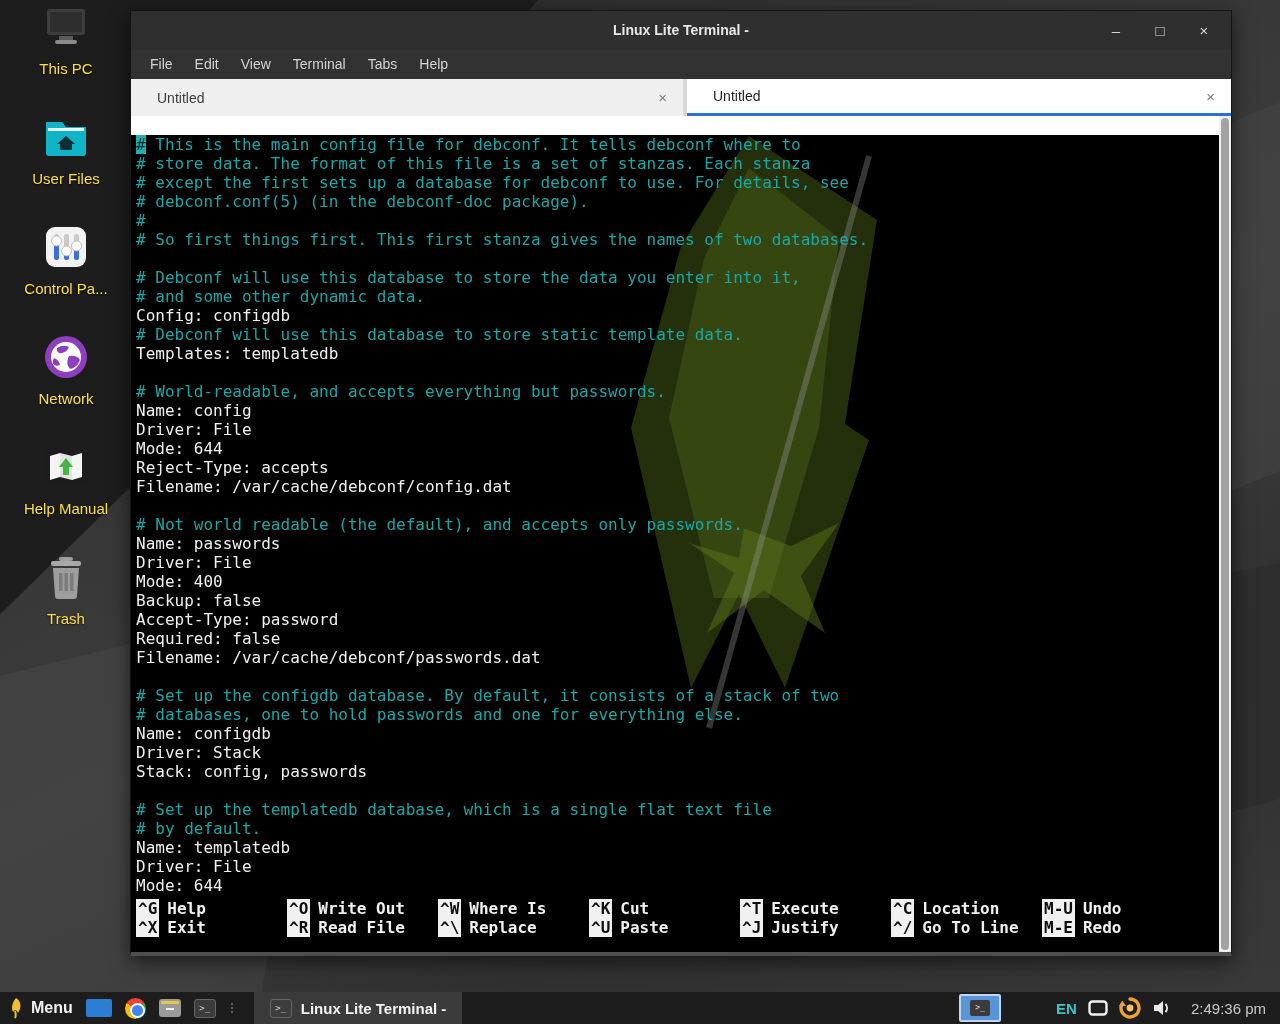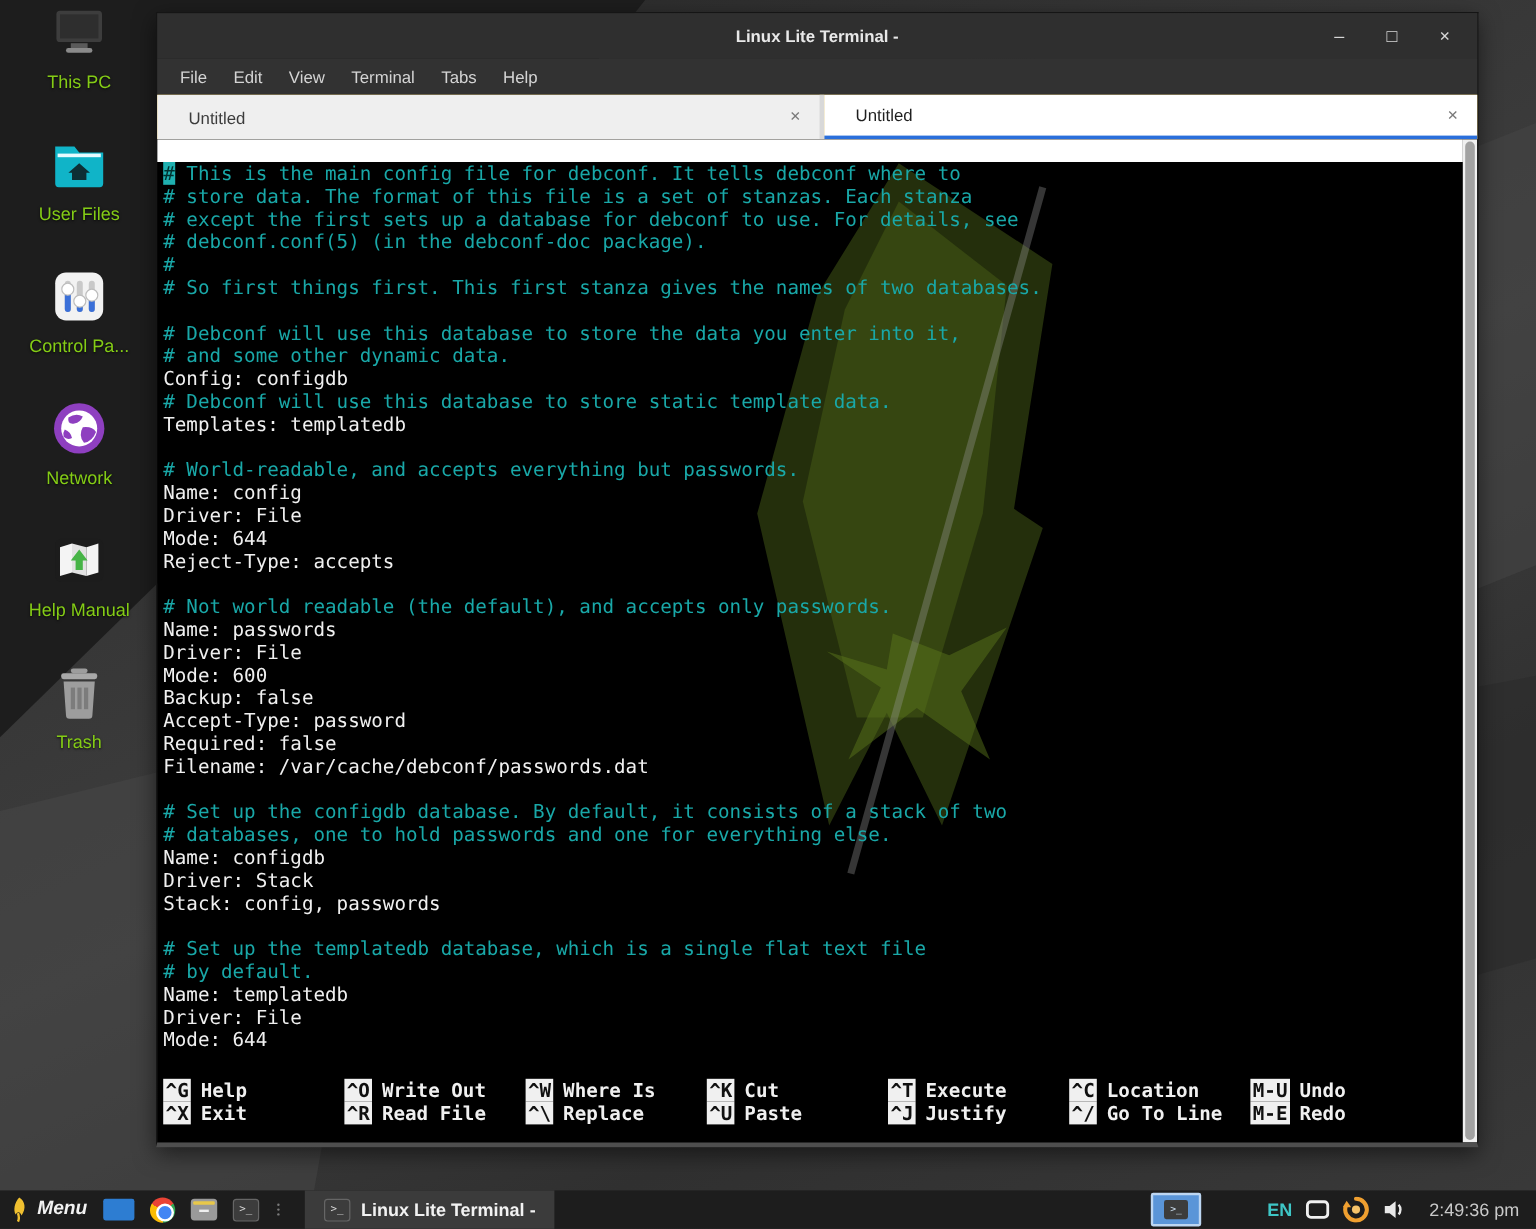--- a/index.html
+++ b/index.html
@@ -12,21 +12,21 @@
   .wp { position:absolute; inset:0; }
   .wp1 { background:#1d1d1d; clip-path:polygon(0% 0%,42% 0%,18% 38%,0% 60%); }
   .wp2 { background:#454545; opacity:.55; clip-path:polygon(100% 10%,100% 46%,68% 62%,76% 22%); }
   .wp3 { background:#2b2b2b; opacity:.6; clip-path:polygon(100% 55%,100% 78%,60% 92%,70% 62%); }
   .wp4 { background:#474747; opacity:.5; clip-path:polygon(0% 66%,26% 58%,20% 100%,0% 100%); }
 
   
   .icons { position:absolute; left:0; top:14; width:132px; display:flex; flex-direction:column; align-items:center; }
   .dicon { width:120px; height:110px; display:flex; flex-direction:column; align-items:center; justify-content:flex-start; cursor:default; }
   .dicon .art { width:54px; height:54px; display:flex; align-items:center; justify-content:center; }
-  .dicon .lbl { margin-top:6px; font-size:15px; color:#84cc16; text-shadow:0 1px 2px rgba(0,0,0,.8); white-space:nowrap; }
+  .dicon .lbl { margin-top:6px; font-size:15px; color:#fde047; text-shadow:0 1px 2px rgba(0,0,0,.8); white-space:nowrap; }
 
   
   .window { position:absolute; left:130px; top:10px; width:1102px; height:946px;
             border:1px solid #151515; border-bottom:4px solid #4e4e4e;
             display:flex; flex-direction:column; box-shadow:0 6px 18px rgba(0,0,0,.55); }
   .titlebar { height:38px; background:#2f2f2f; display:flex; align-items:center; position:relative; flex:0 0 auto; }
   .titlebar .wtitle { position:absolute; left:0; right:0; text-align:center; color:#e8e8e8;
                       font-size:14px; font-weight:bold; }
   .wctrls { position:absolute; right:14px; display:flex; gap:18px; align-items:center; }
   .wbtn { width:26px; height:26px; display:flex; align-items:center; justify-content:center;
@@ -60,21 +60,21 @@
   .skey { background:#f0f0f0; color:#101010; padding:0 2px; margin-right:8px; }
 
   .scroll-track { position:absolute; top:0; bottom:0; right:0; width:12px; background:#f0f0f0; }
   .scroll-thumb { position:absolute; top:2px; bottom:2px; left:2px; width:8px; background:#a2a2a2; border-radius:4px; cursor:pointer; }
 
   
   .taskbar { position:absolute; left:0; bottom:0; width:1280px; height:32px; background:#1d1d1d;
              display:flex; align-items:center; }
   .tb-left { display:flex; align-items:center; gap:13px; padding-left:8px; height:100%; }
   .menu-btn { display:flex; align-items:center; gap:7px; cursor:pointer; }
-  .menu-label { color:#f2f2f2; font-size:16px; font-weight:bold;font-style:italic; }
+  .menu-label { color:#f2f2f2; font-size:16px; font-weight:bold; }
   .pager { width:26px; height:18px; background:#2d7dd2; border-radius:2px; cursor:pointer; }
   .chrome { width:21px; height:21px; border-radius:50%; cursor:pointer;
             background:conic-gradient(from -60deg,#ea4335 0 120deg,#34a853 120deg 240deg,#fbbc05 240deg 360deg);
             position:relative; }
   .chrome::after { content:""; position:absolute; left:5px; top:5px; width:11px; height:11px;
             border-radius:50%; background:#4285f4; border:2px solid #fff; }
   .filemgr { width:22px; height:18px; background:#9a9a9a; border-radius:3px; position:relative; cursor:pointer; }
   .filemgr::before { content:""; position:absolute; top:2px; left:2px; right:2px; height:3px; background:#e8c84a; border-radius:1px; }
   .filemgr::after { content:""; position:absolute; top:9px; left:7px; right:7px; height:2px; background:#efefef; }
   .term-ico { width:22px; height:19px; background:#3c3c3c; border:1px solid #666; border-radius:3px;
@@ -246,25 +246,26 @@
         <div class="tline cm"># and some other dynamic data.</div>
         <div class="tline">Config: configdb</div>
         <div class="tline cm"># Debconf will use this database to store static template data.</div>
         <div class="tline">Templates: templatedb</div>
         <div class="tline">&nbsp;</div>
         <div class="tline cm"># World-readable, and accepts everything but passwords.</div>
         <div class="tline">Name: config</div>
         <div class="tline">Driver: File</div>
         <div class="tline">Mode: 644</div>
         <div class="tline">Reject-Type: accepts</div>
+        <div class="tline">Filename: /var/cache/debconf/config.dat</div>
         <div class="tline">&nbsp;</div>
         <div class="tline cm"># Not world readable (the default), and accepts only passwords.</div>
         <div class="tline">Name: passwords</div>
         <div class="tline">Driver: File</div>
-        <div class="tline">Mode: 600</div>
+        <div class="tline">Mode: 400</div>
         <div class="tline">Backup: false</div>
         <div class="tline">Accept-Type: password</div>
         <div class="tline">Required: false</div>
         <div class="tline">Filename: /var/cache/debconf/passwords.dat</div>
         <div class="tline">&nbsp;</div>
         <div class="tline cm"># Set up the configdb database. By default, it consists of a stack of two</div>
         <div class="tline cm"># databases, one to hold passwords and one for everything else.</div>
         <div class="tline">Name: configdb</div>
         <div class="tline">Driver: Stack</div>
         <div class="tline">Stack: config, passwords</div>

